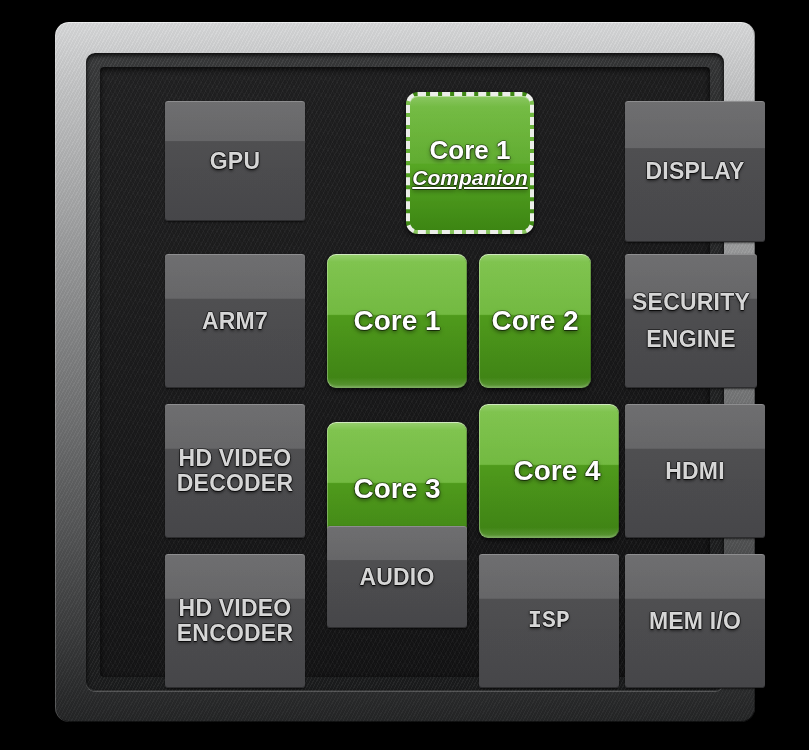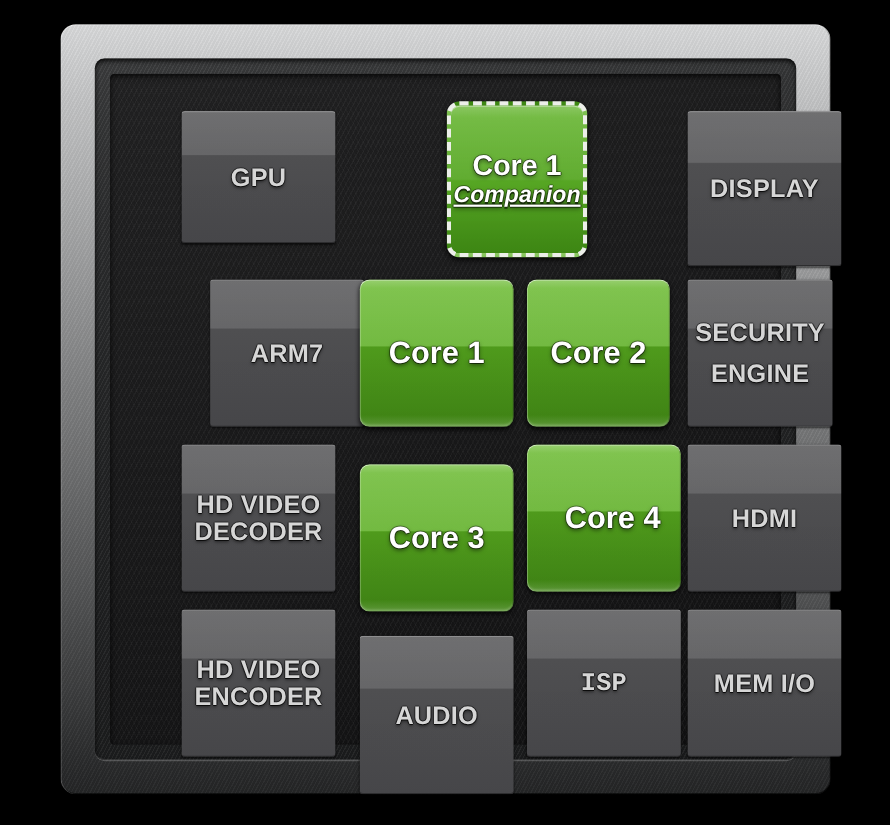--- a/index.html
+++ b/index.html
@@ -209,27 +209,27 @@
     <div class="block grey" style="left: 165px; top: 101px; width: 140px; height: 120px;">
       <span class="block-line">GPU</span>
     </div>
     <div class="block green companion" style="left: 406px; top: 92px; width: 128px; height: 142px;">
       <div class="companion-title">Core 1</div>
       <div class="companion-sub">Companion</div>
     </div>
     <div class="block grey" style="left: 625px; top: 101px; width: 140px; height: 141px;">
       <span class="block-line">DISPLAY</span>
     </div>
-    <div class="block grey" style="left: 165px; top: 254px; width: 140px; height: 134px; margin-left: 26px;">
+    <div class="block grey" style="left: 165px; top: 254px; width: 140px; height: 134px;">
       <span class="block-line">ARM7</span>
     </div>
     <div class="block green" style="left: 327px; top: 254px; width: 140px; height: 134px;">
       <span class="block-line">Core 1</span>
     </div>
-    <div class="block green" style="left: 479px; top: 254px; width: 130px; height: 134px;">
+    <div class="block green" style="left: 479px; top: 254px; width: 112px; height: 134px;">
       <span class="block-line">Core 2</span>
     </div>
     <div class="block grey" style="left: 625px; top: 254px; width: 132px; height: 134px; gap: 12px;">
       <span class="block-line">SECURITY</span>
       <span class="block-line">ENGINE</span>
     </div>
     <div class="block grey" style="left: 165px; top: 404px; width: 140px; height: 134px;">
       <span class="block-line">HD VIDEO</span>
       <span class="block-line">DECODER</span>
     </div>
@@ -239,21 +239,21 @@
     <div class="block green" style="left: 479px; top: 404px; width: 140px; height: 134px; padding-left: 16px;">
       <span class="block-line">Core 4</span>
     </div>
     <div class="block grey" style="left: 625px; top: 404px; width: 140px; height: 134px;">
       <span class="block-line">HDMI</span>
     </div>
     <div class="block grey" style="left: 165px; top: 554px; width: 140px; height: 134px;">
       <span class="block-line">HD VIDEO</span>
       <span class="block-line">ENCODER</span>
     </div>
-    <div class="block grey" style="left: 327px; top: 578px; width: 140px; height: 144px;">
+    <div class="block grey" style="left: 327px; top: 526px; width: 140px; height: 102px;">
       <span class="block-line">AUDIO</span>
     </div>
     <div class="block grey" style="left: 479px; top: 554px; width: 140px; height: 134px; font-family: Liberation Mono, monospace;">
       <span class="block-line">ISP</span>
     </div>
     <div class="block grey" style="left: 625px; top: 554px; width: 140px; height: 134px;">
       <span class="block-line">MEM I/O</span>
     </div>
   </div>
 

